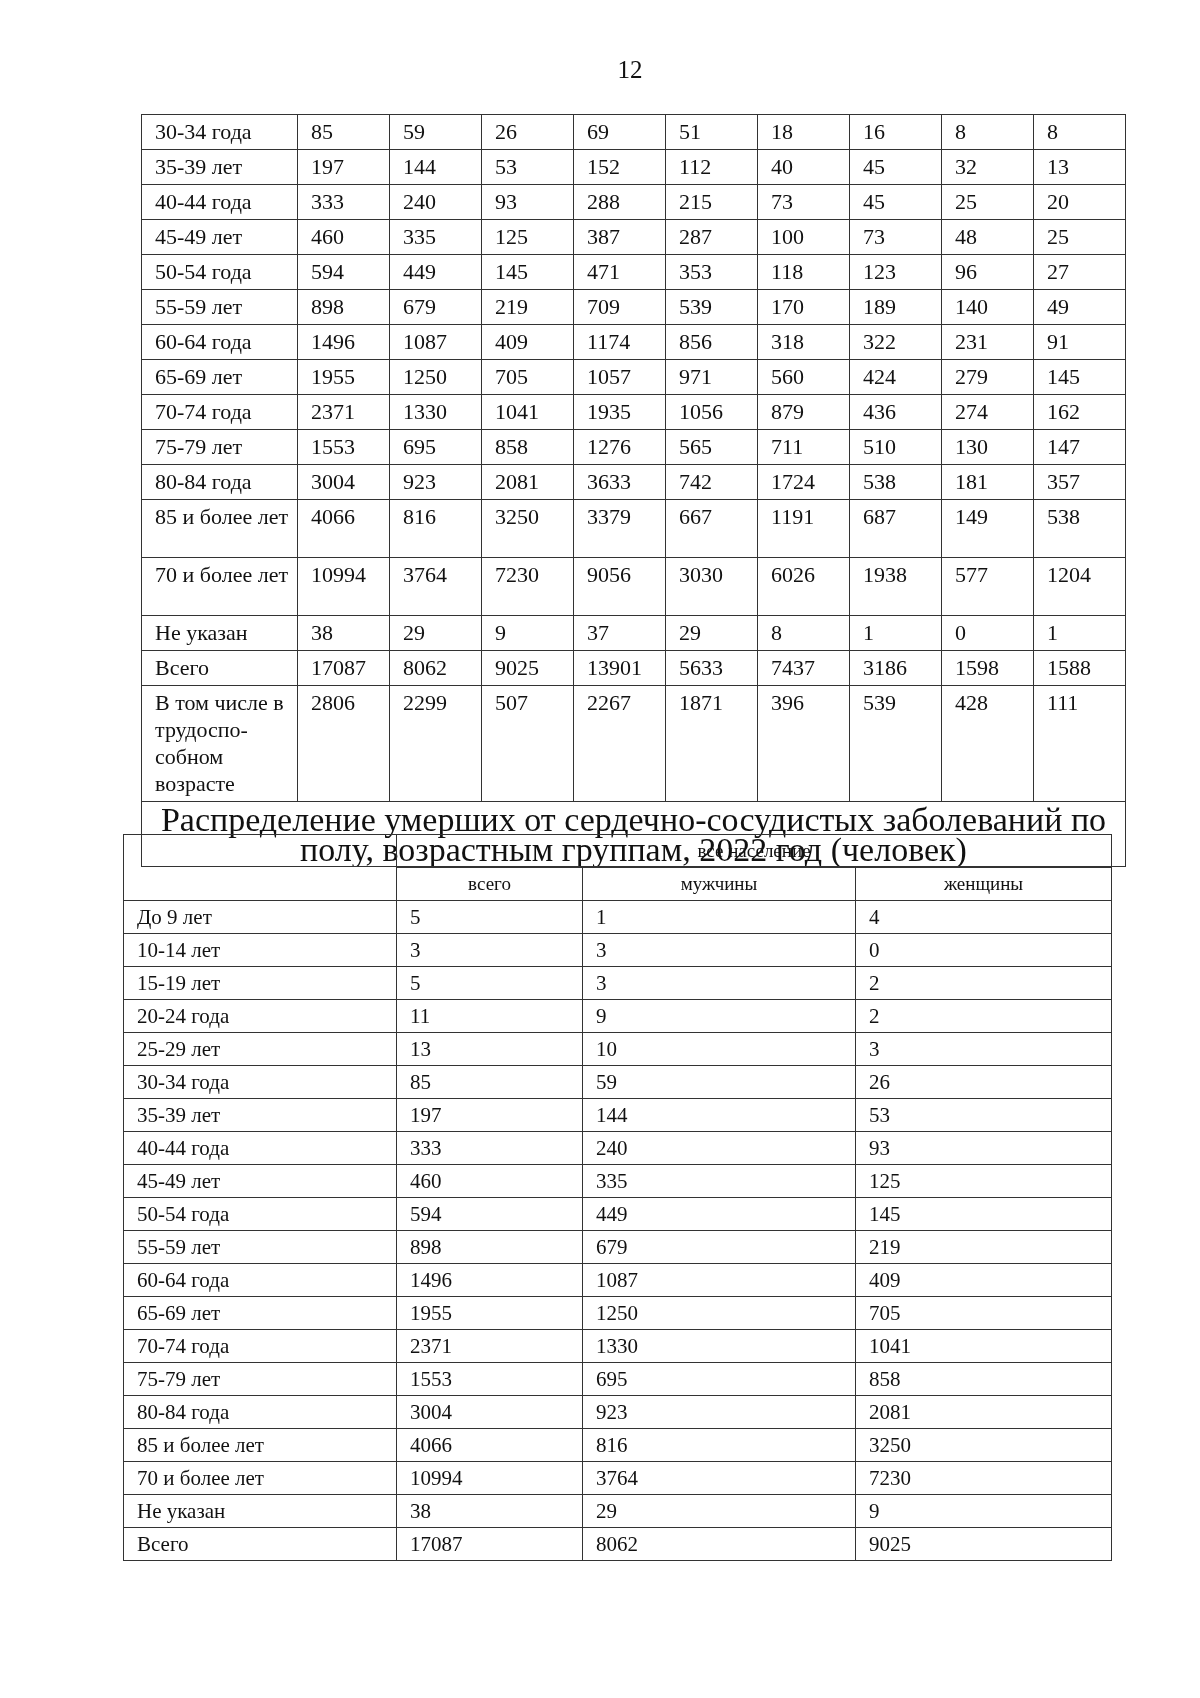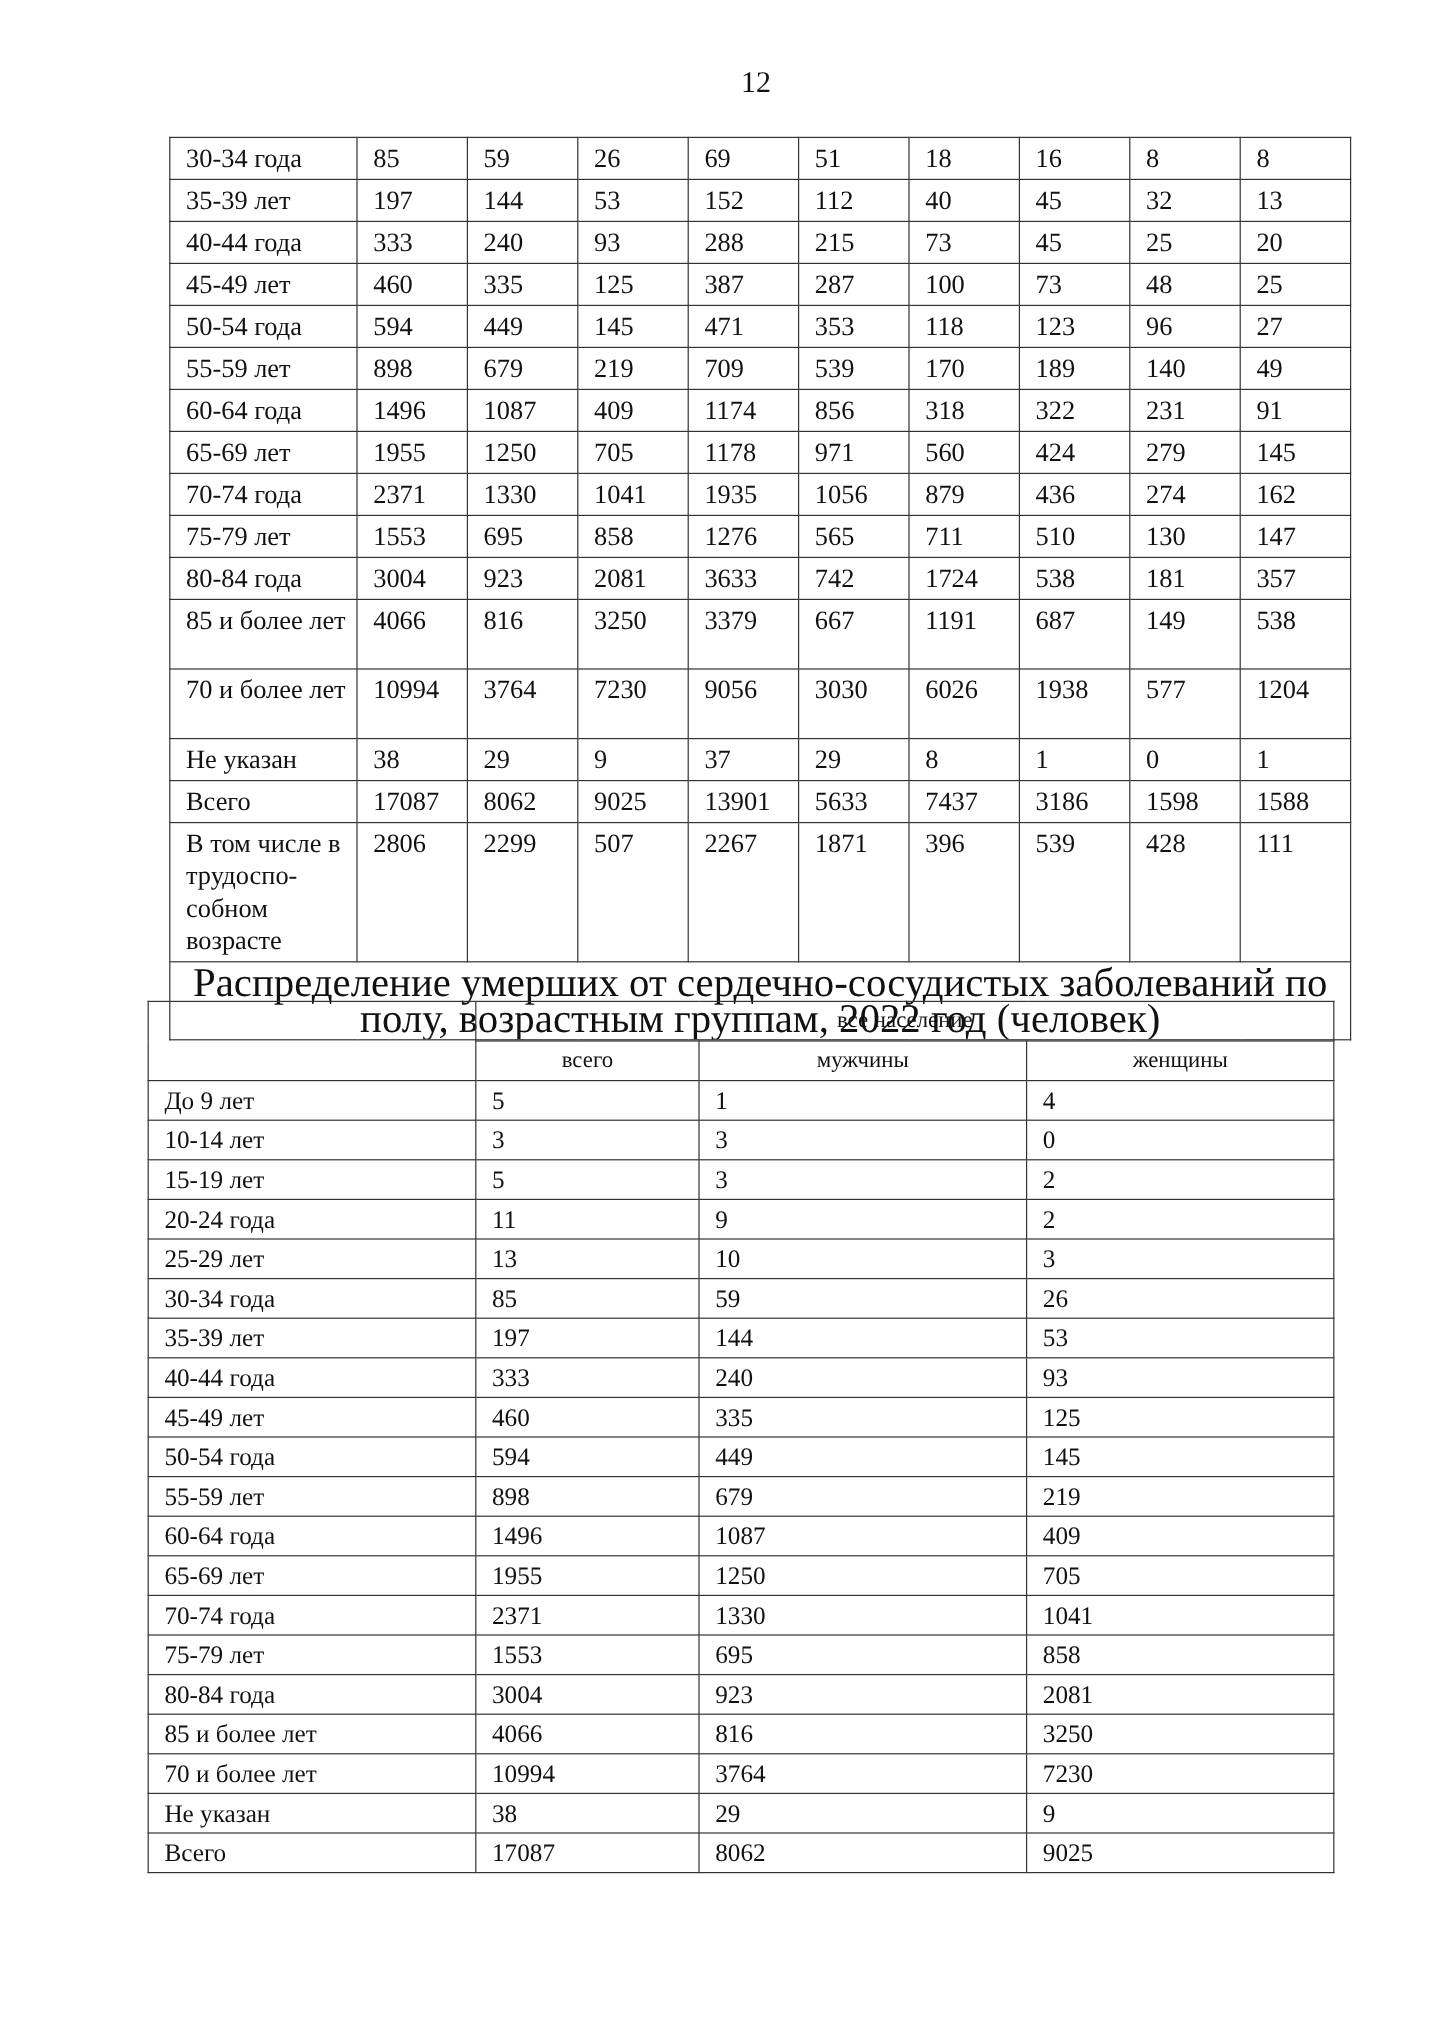--- a/index.html
+++ b/index.html
@@ -128,21 +128,21 @@
         <td>318</td>
         <td>322</td>
         <td>231</td>
         <td>91</td>
       </tr>
       <tr>
         <td class="label-wrap">65-69 лет</td>
         <td>1955</td>
         <td>1250</td>
         <td>705</td>
-        <td>1178</td>
+        <td>1057</td>
         <td>971</td>
         <td>560</td>
         <td>424</td>
         <td>279</td>
         <td>145</td>
       </tr>
       <tr>
         <td class="label-wrap">70-74 года</td>
         <td>2371</td>
         <td>1330</td>

